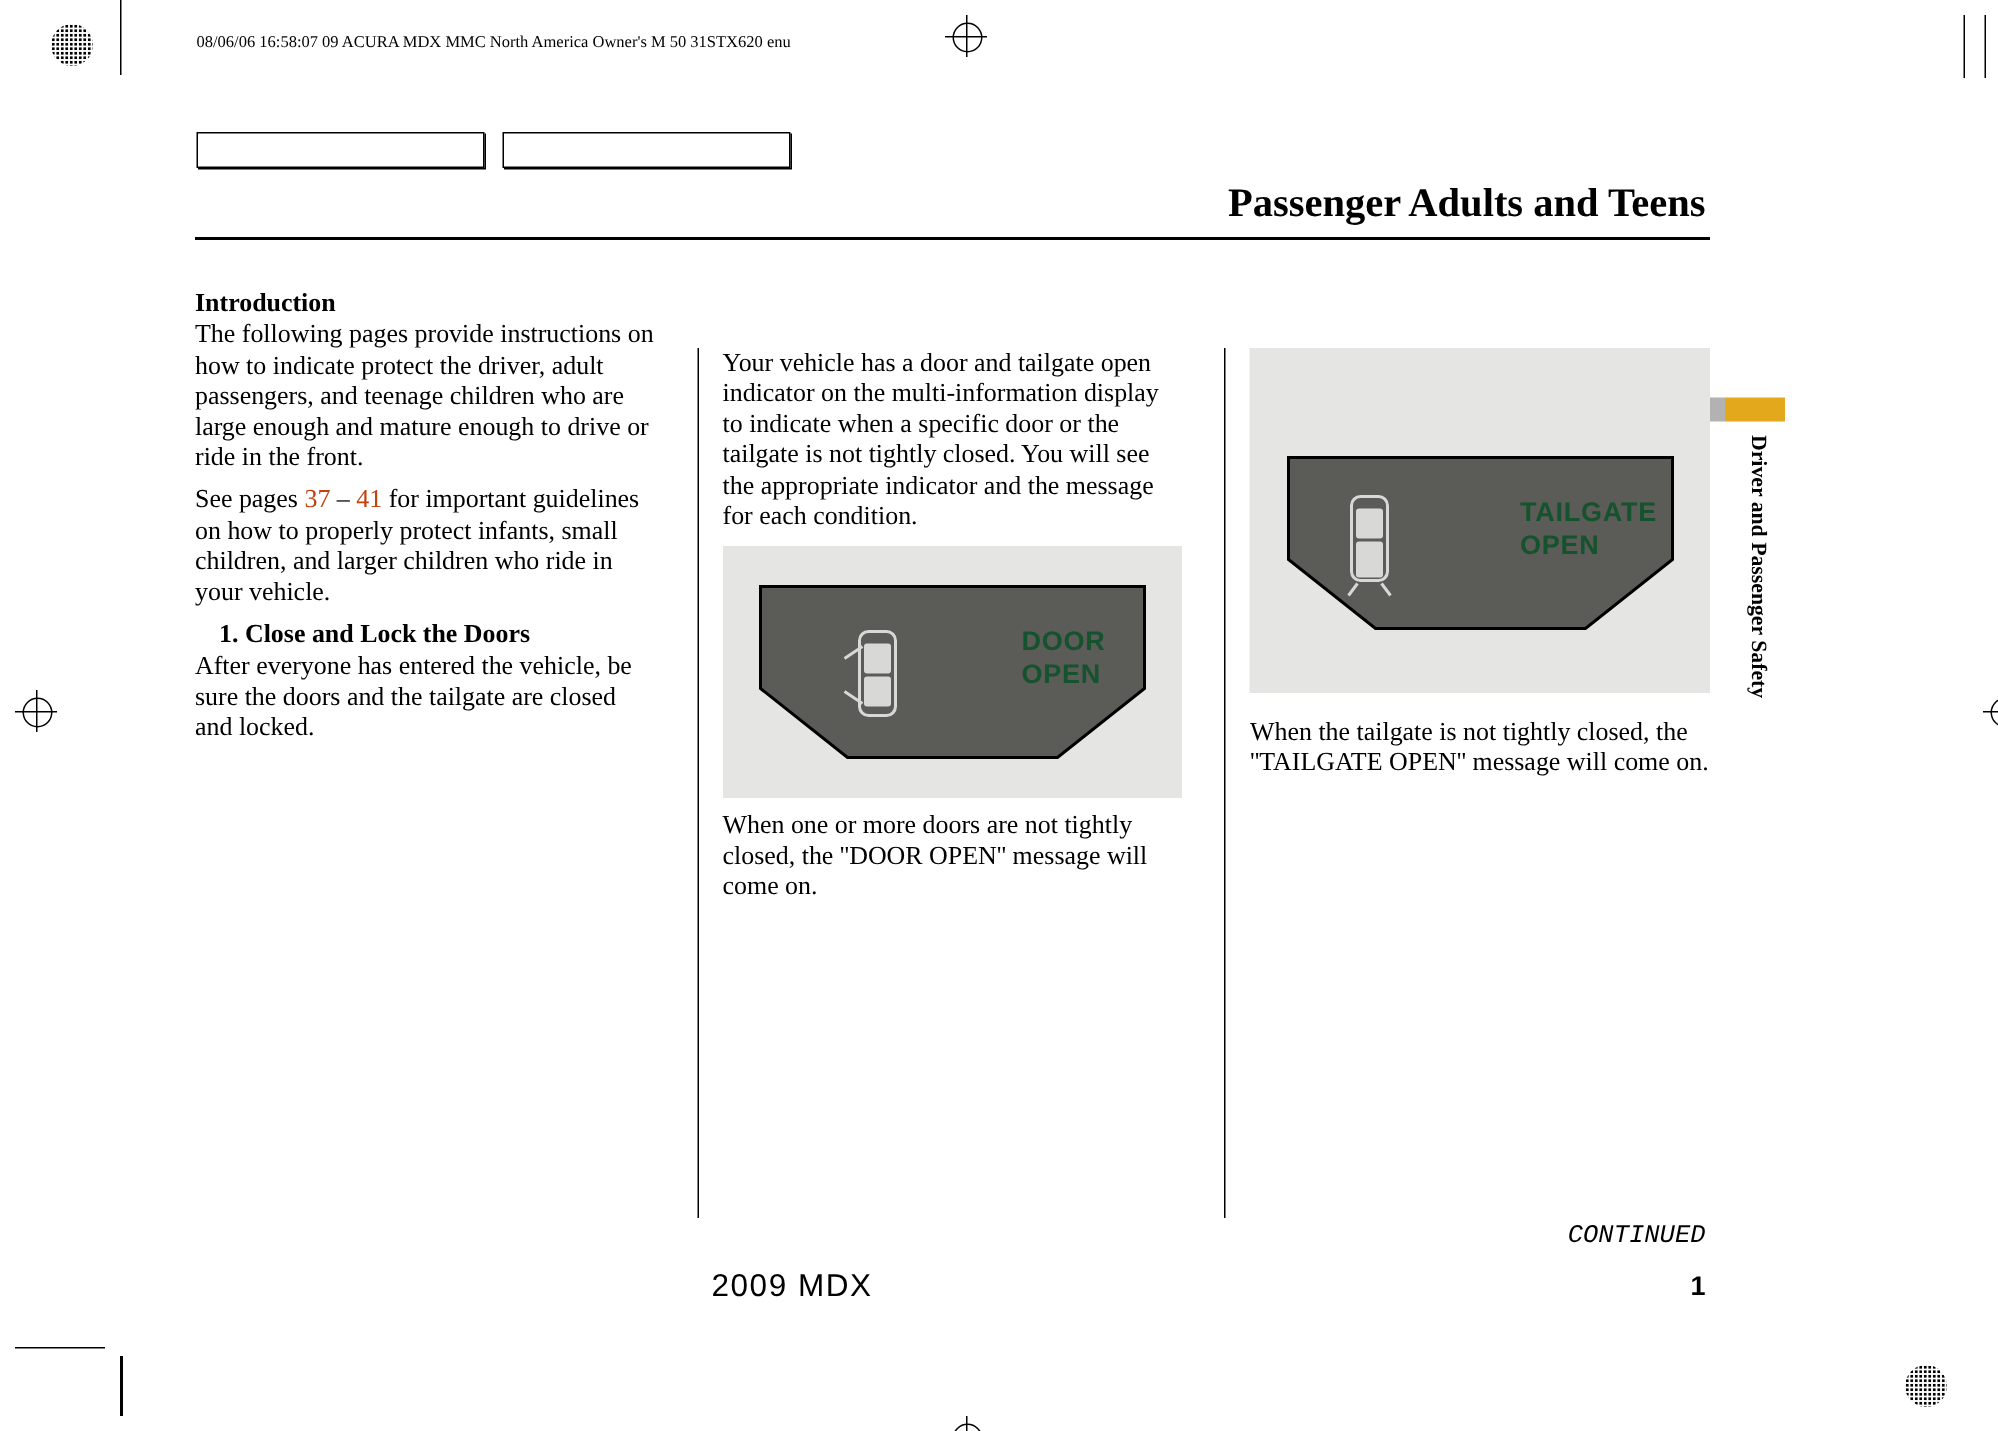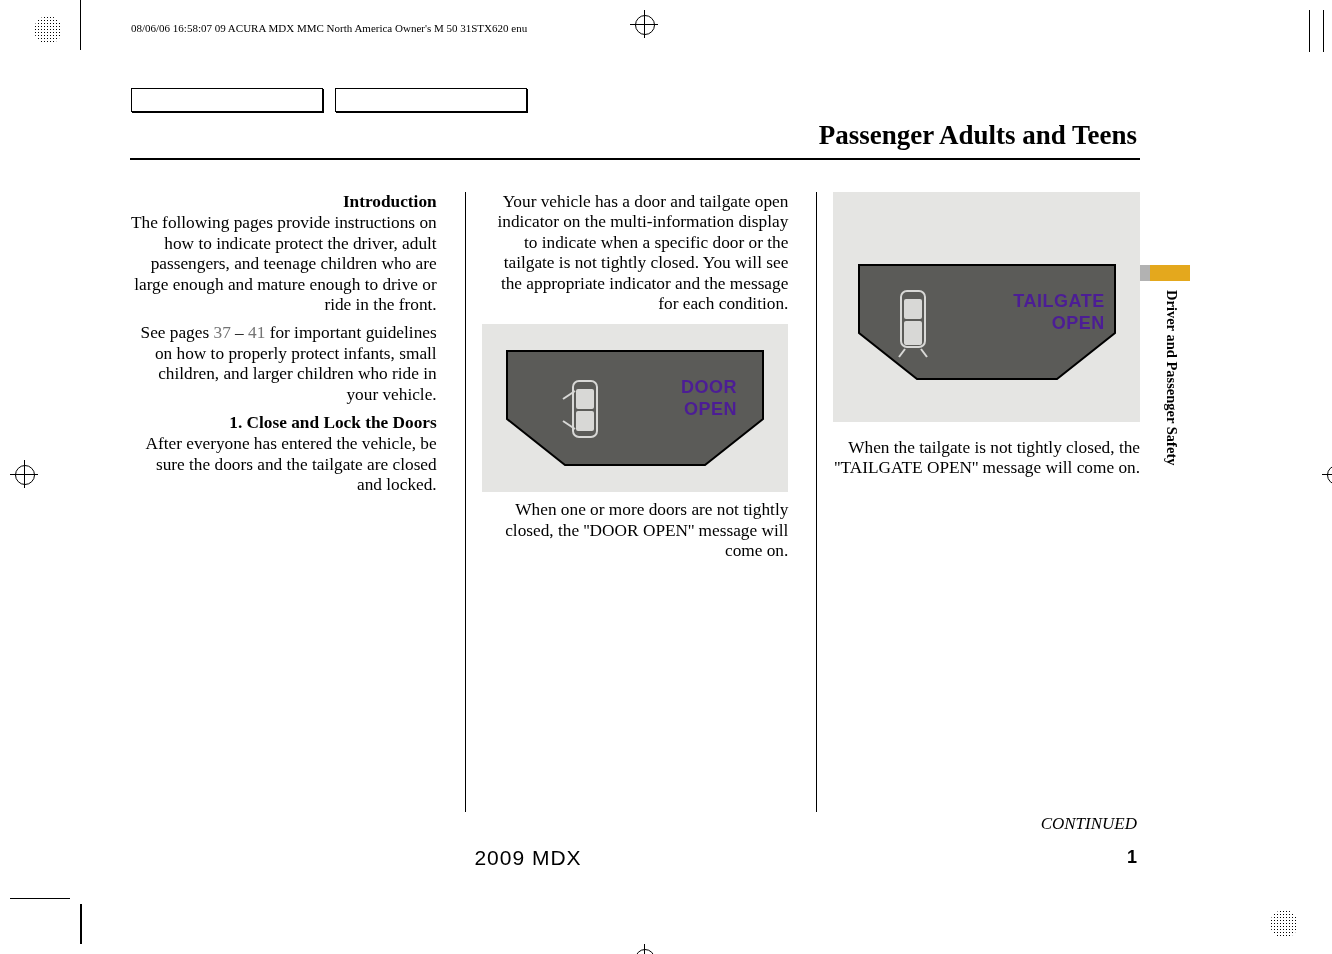--- a/index.html
+++ b/index.html
@@ -101,40 +101,40 @@
     background: #000;
   }
   .columns {
     position: absolute;
     top: 192px;
     left: 130px;
     right: 192px;
     height: 620px;
     display: flex;
     gap: 12px;
-    text-align: right;
   }
   .col {
     flex: 1;
     padding: 0 16px;
     font-size: 17.3px;
     line-height: 1.18;
     font-family: Georgia, 'Times New Roman', serif;
   }
   .col + .col {
     border-left: 1px solid #000;
+    margin-top: 40px;
   }
   .col h3 {
     margin: 0 0 1px 0;
     font-size: 17.3px;
     font-weight: bold;
   }
   .col p { margin: 0 0 8px 0; }
   .col .step { font-weight: bold; margin-top: 6px; margin-bottom:1px;margin-left:16px;}
-  .link { color: #737373; }
+  .link { color: #c2410c; }
   .indicator-fig {
     background: #e5e5e3;
     width: 100%;
     height: 168px;
     margin: 10px 0 8px 0;
     position: relative;
     display:flex;
     align-items:center;
     justify-content:center;
   }
@@ -142,21 +142,21 @@
   .trap {
     position: relative;
     width: 260px;
     height: 118px;
   }
   .trap svg { width:100%; height:100%; display:block;}
   .mid-label {
     position: absolute;
     right: 28px;
     top: 28px;
-    color: #4c1d95;
+    color: #14532d;
     font-family: Arial, Helvetica, sans-serif;
     font-weight: bold;
     font-size: 18px;
     line-height: 1.2;
     letter-spacing: 0.5px;
   }
   .yellow-tab {
     position: absolute;
     top: 265px;
     right: 142px;
@@ -174,21 +174,21 @@
     writing-mode: vertical-rl;
     font-family: Georgia, serif;
     font-weight: bold;
     font-size: 14.5px;
   }
   .continued {
     position: absolute;
     bottom: 120px;
     right: 195px;
     font-style: italic;
-    font-family: Liberation Serif, serif;
+    font-family: Liberation Mono, monospace;
     font-size: 17px;
   }
   .page-num {
     position: absolute;
     bottom: 86px;
     right: 195px;
     font-weight: bold;
     font-family: Arial, Helvetica, sans-serif;
     font-size: 18px;
   }

